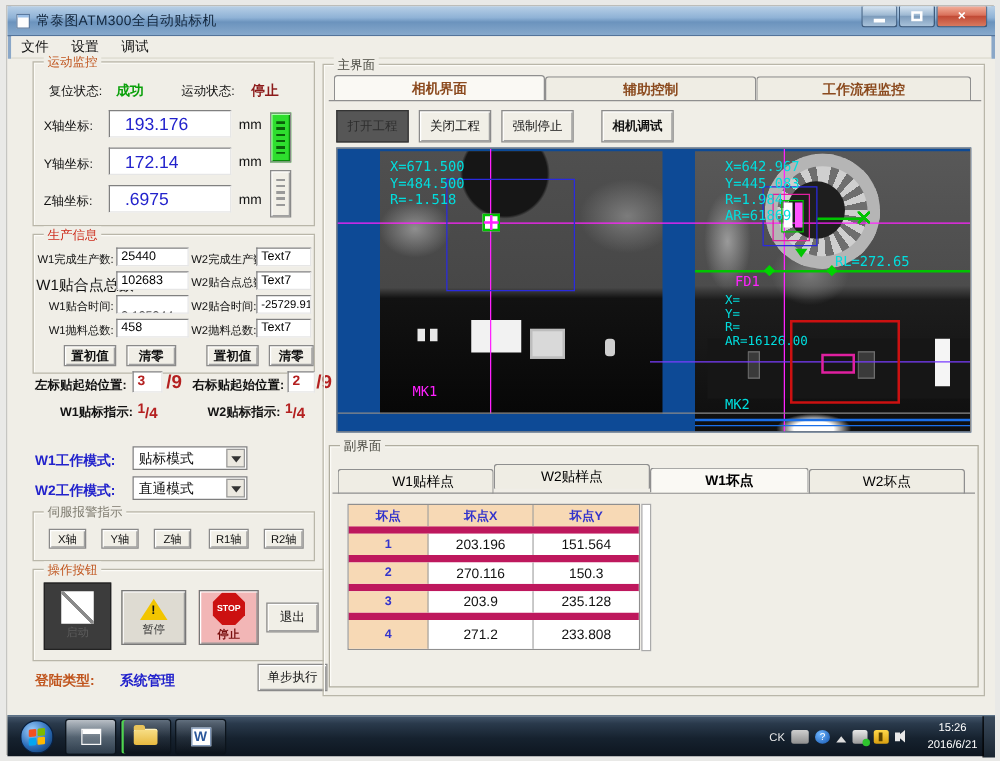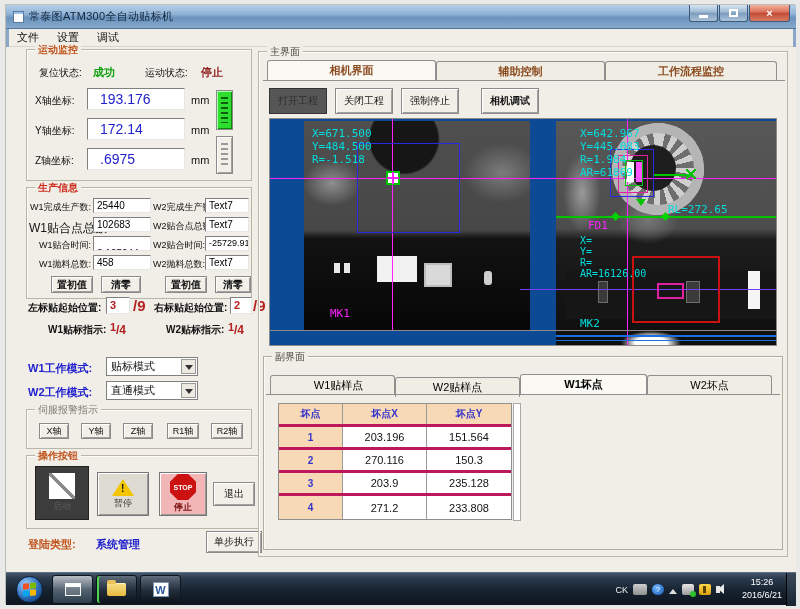--- a/index.html
+++ b/index.html
@@ -24,21 +24,21 @@
     font-size:11px; font-weight:bold; }
   .wb.min i { display:block; width:9px; height:3px; background:#fff; margin-top:6px; }
   .wb.max i { display:block; width:9px; height:8px; border:2px solid #fff; }
   .menubar { position:absolute; left:3px; top:24px; width:784px; height:18px; background:#f0eee7;
     border-bottom:1px solid #d8d5ca; display:flex; align-items:center; gap:18px; padding-left:8px; }
   .mi { font-size:11px; color:#111; }
   .client { position:absolute; left:0; top:42px; width:790px; height:525px; background:#f0eee7; }
 
   
   .gb { position:absolute; border:1px solid #b9b6a9; box-shadow:inset 1px 1px 0 #fcfbf7; }
-  .legend { position:absolute; top:-7px; left:8px; background:#f0eee7; padding:0 3px; font-size:10px; font-weight:bold; color:#c0551e; white-space:nowrap; }
+  .legend { position:absolute; top:-7px; left:8px; background:#f0eee7; padding:0 3px; font-size:10px; font-weight:normal; color:#c0551e; white-space:nowrap; }
   .legend.gray { color:#7d7a6e; font-weight:normal; }
   .legend.dark { color:#4a4a42; font-weight:normal; }
   .ipt { position:absolute; background:#fff; border:1px solid; border-color:#808080 #e6e6e6 #e6e6e6 #808080; overflow:hidden; }
   .btn { position:absolute; background:#f1efe7; border:1px solid #8a8a8a;
     box-shadow: inset 1px 1px 0 #ffffff, inset -1px -1px 0 #a0a0a0;
     display:flex; align-items:center; justify-content:center; font-size:10px; color:#111; cursor:default; white-space:nowrap; }
   .lbl { position:absolute; font-size:10px; color:#111; white-space:nowrap; }
   .blue { color:#2222cc; } .red { color:#b42020; } .green-t { color:#0aa00a; } .maroon { color:#8c1a1a; }
   .sel { position:absolute; background:#fff; border:1px solid #7f7f7f; font-size:11px; color:#111; display:flex; align-items:center; padding-left:4px; }
   .sel .drop { position:absolute; right:1px; top:1px; bottom:1px; width:15px; background:#ece9e0; border:1px solid #999;
@@ -69,21 +69,21 @@
 
   
   .tab { position:absolute; height:20px; border:1px solid #8f8f8f; border-bottom:none; border-radius:3px 3px 0 0;
     background:#efede4; display:flex; align-items:center; justify-content:center; font-size:11px; }
   .tab.main { color:#8b4a1e; font-weight:bold; }
   .tab.on { background:#faf9f4; z-index:2; }
   .tabline { position:absolute; height:1px; background:#8f8f8f; }
 
   
   .tbl { position:absolute; border:1px solid #8f8f8f; background:#fff; }
-  .tr { display:flex; height:23px; border-bottom:3px solid #be185d; }
+  .tr { display:flex; height:23px; border-bottom:6px solid #be185d; }
   .tr:last-child { border-bottom:none; }
   .td { border-right:1px solid #9a9a9a; display:flex; align-items:center; justify-content:center; font-size:11px; color:#111; background:#fff; }
   .td:last-child { border-right:none; }
   .td.head, .td.num { background:#f7d9b5; color:#3333cc; font-weight:bold; font-size:10px; }
   .c0 { width:64px; } .c1 { width:84px; } .c2 { width:84px; }
 
   
   .opbtn { position:absolute; display:flex; flex-direction:column; align-items:center; justify-content:center; gap:1px;
     border:1px solid #777; box-shadow:inset 1px 1px 0 #fff, inset -1px -1px 0 #999; background:#dedbd2; font-size:9px; }
   .tri-warn { width:0; height:0; border:11px solid transparent; border-bottom:17px solid #f2c500; border-top:none; position:relative; }
@@ -366,21 +366,21 @@
           <div class="ov" style="left:310px; top:8px;"><span>X=642.967</span><br><span>Y=445.083</span><br><span>R=1.984</span><br><span>AR=61869</span></div>
           <span class="camtxt" style="left:398px; top:84px; color:#00dede;">RL=272.65</span>
           <span class="camtxt" style="left:318px; top:100px; color:#ff22ff;">FD1</span>
           <div class="ov" style="left:310px; top:116px; font-size:10px; line-height:11px;"><span>X=</span><br><span>Y=</span><br><span>R=</span><br><span>AR=16126.00</span></div>
           <span class="camtxt" style="left:310px; top:198px; color:#00dede;">MK2</span>
         </div>
 
         <div class="gb" style="left:4px; top:304px; width:520px; height:194px; border-color:#b0ad9f;">
           <span class="legend dark">副界面</span>
           <div class="tab" style="left:6px; top:18px; width:125px;padding-left:12px;">W1贴样点</div>
-          <div class="tab" style="left:131px; top:20px; width:125px;">W2贴样点</div>
+          <div class="tab" style="left:131px; top:14px; width:125px;">W2贴样点</div>
           <div class="tab on" style="left:256px; top:17px; width:127px; font-weight:bold;">W1坏点</div>
           <div class="tab" style="left:383px; top:18px; width:125px;">W2坏点</div>
           <div class="tabline" style="left:2px; top:37px; width:514px;"></div>
 
           <div class="tbl" style="left:14px; top:46px;">
             <div class="tr">
               <div class="td head c0">坏点</div>
               <div class="td head c1">坏点X</div>
               <div class="td head c2">坏点Y</div>
             </div>

